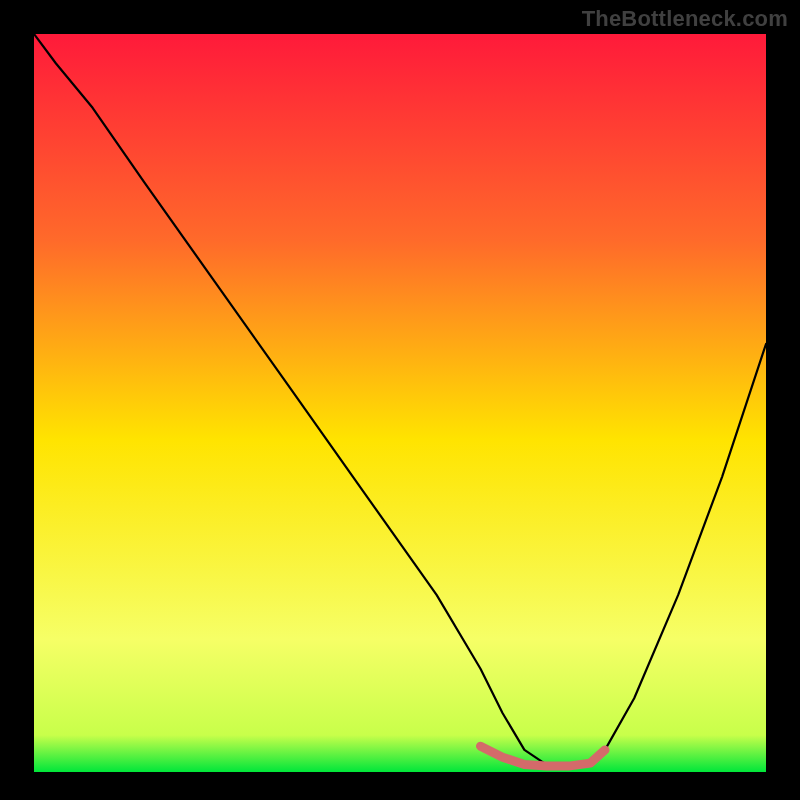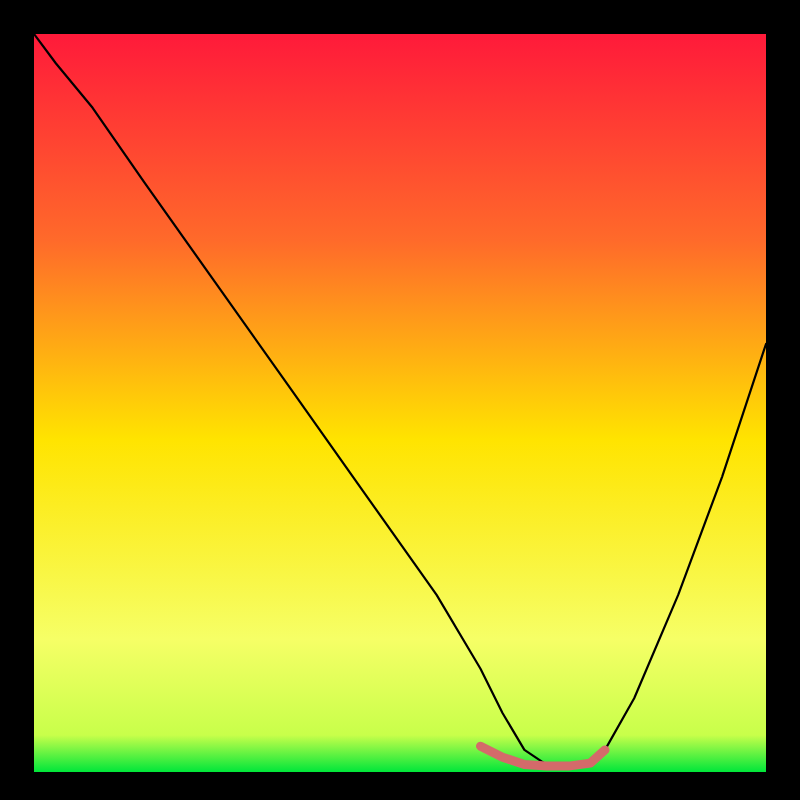--- a/index.html
+++ b/index.html
@@ -27,20 +27,21 @@
     top: 34px;
     width: 732px;
     height: 738px;
   }
   .plot svg { display: block; }
 </style>
 </head>
 <body>
 
 <div class="frame">
+  <div class="watermark">TheBottleneck.com</div>
 
   <div class="plot">
     <svg id="chart-svg" viewBox="0 0 732 738" width="732" height="738">
       <defs>
         <linearGradient id="bg-grad" x1="0" y1="0" x2="0" y2="1">
           <stop id="g0" offset="0%" stop-color="#ff1a3a"></stop>
           <stop id="g1" offset="28%" stop-color="#ff6a2a"></stop>
           <stop id="g2" offset="55%" stop-color="#ffe400"></stop>
           <stop id="g3" offset="82%" stop-color="#f6ff66"></stop>
           <stop id="g4" offset="95%" stop-color="#c8ff4a"></stop>

